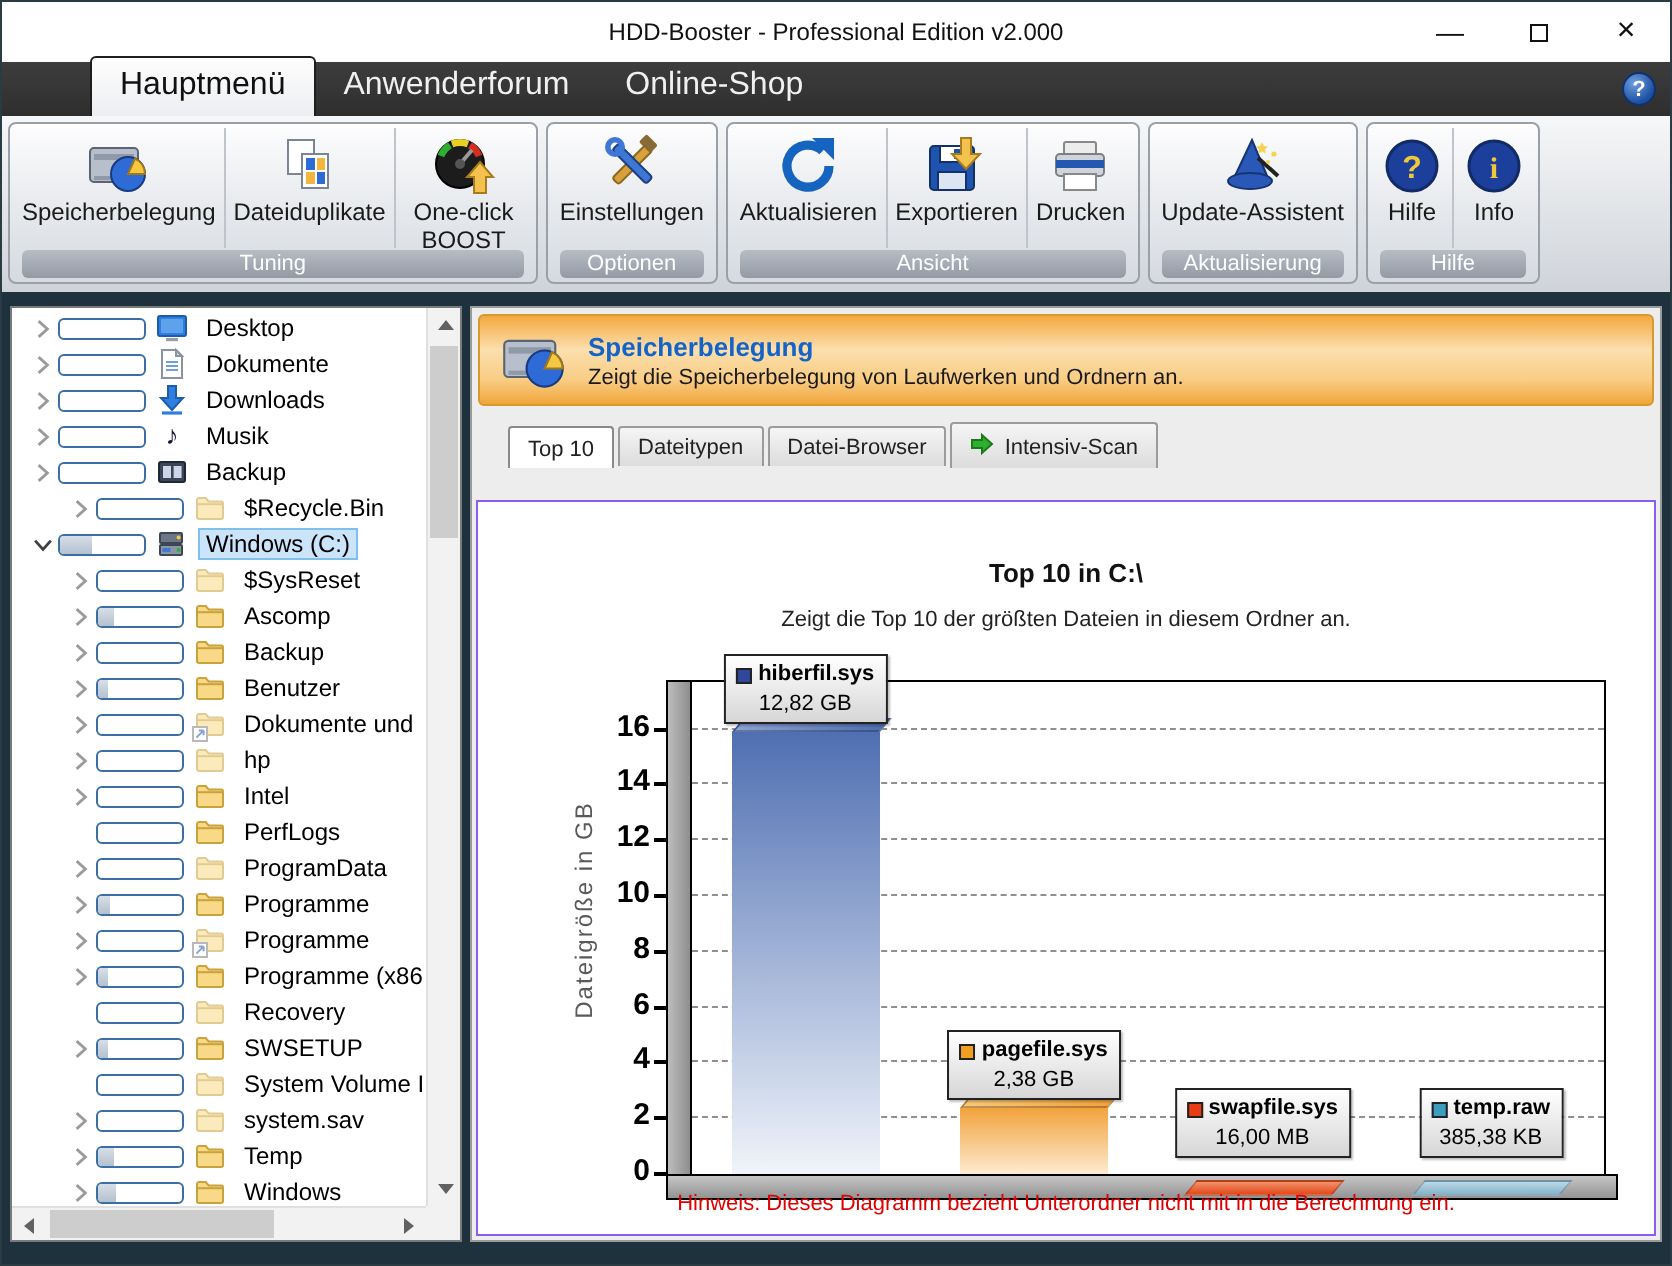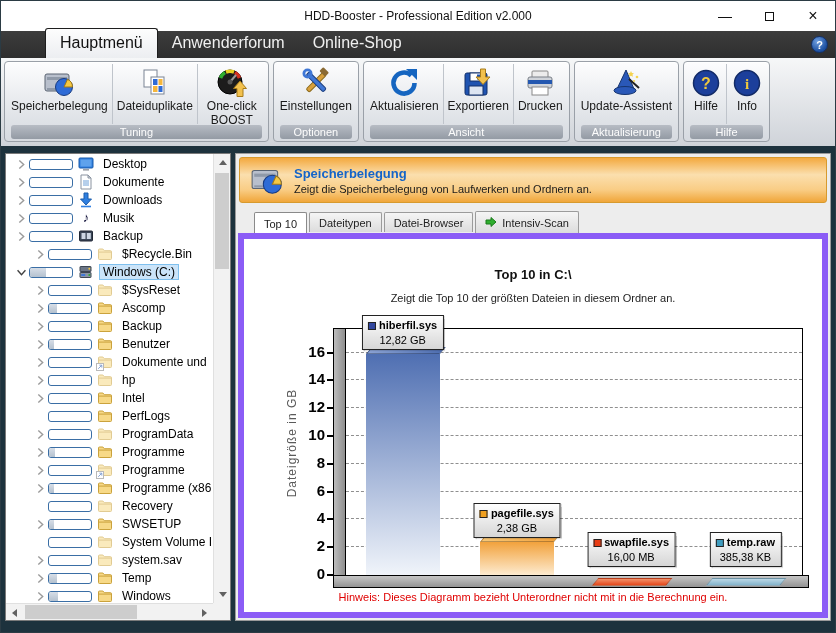--- a/index.html
+++ b/index.html
@@ -68,21 +68,21 @@
   .banner { margin:3px; height:46px; border-radius:3px; border:1px solid #d79a2e; background:linear-gradient(#f3a93f,#fbdfae 38%,#f9cd85 72%,#f0a63a); display:flex; align-items:center; padding:0 10px; gap:10px; flex:0 0 auto; }
   .banner .b-ic svg { width:34px; height:34px; display:block; }
   .banner .b-title { font-size:13px; font-weight:bold; color:#1464c8; }
   .banner .b-sub { font-size:11px; color:#1a1a1a; margin-top:2px; }
 
   .view-tabs { display:flex; align-items:center; gap:2px; padding:5px 0 0 18px; flex:0 0 auto; position:relative; z-index:2; }
   .v-tab { font-size:11px; color:#222; background:linear-gradient(#f5f5f5,#dcdcdc); border:1px solid #9b9b9b; border-bottom:none; padding:4px 9px 3px 9px; border-radius:2px 2px 0 0; display:flex; align-items:center; gap:5px; cursor:default; margin-bottom:0; }
   .v-tab.active { background:#fff; padding-top:5px; margin-bottom:-1px; border-color:#8a8a8a; }
   .v-tab svg { width:12px; height:12px; }
 
-  .content-box { flex:1; background:#fff; border:6px solid #8b5cf6; margin:0 2px 2px 2px; position:relative; overflow:hidden; }
+  .content-box { flex:1; background:#fff; border:1px solid #8b5cf6; margin:16px 2px 2px 2px; position:relative; overflow:hidden; }
   .chart-title { text-align:center; font-size:13px; font-weight:bold; color:#111; margin-top:28px; }
   .chart-subtitle { text-align:center; font-size:11px; color:#222; margin-top:10px; }
   .hint { position:absolute; left:0; right:0; bottom:9px; text-align:center; font-size:11px; color:#e00000; }
 
   
   .chart-outer { position:relative; width:556px; height:296px; margin:14px auto 0 auto; }
   .ylabel { position:absolute; left:-28px; top:118px; width:130px; text-align:center; transform:rotate(-90deg); font-size:12px; color:#5a5a5a; letter-spacing:1px; }
   .plot { position:absolute; left:78px; top:10px; width:470px; height:260px; }
   .wall { position:absolute; left:0; top:0; bottom:0; width:13px; background:linear-gradient(90deg,#bdbdbd,#8e8e8e); border:1px solid #000; }
   .floor { position:absolute; left:0; right:-6px; bottom:0; height:13px; background:linear-gradient(#c6c6c6,#939393); border:1px solid #000; }

